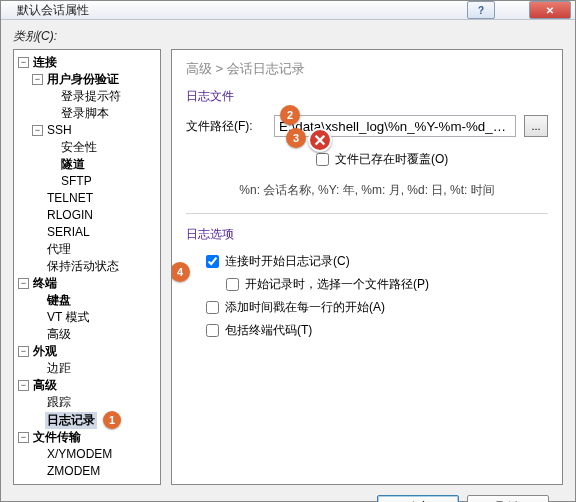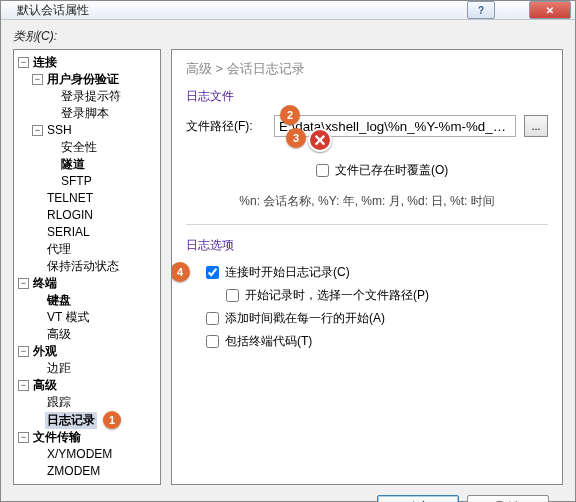--- a/index.html
+++ b/index.html
@@ -19,21 +19,21 @@
 .tree .row { display: flex; align-items: center; gap: 2px; white-space: nowrap; cursor: default; }
 .tree .tw { width: 11px; height: 11px; border: 1px solid #888; display: inline-flex; align-items: center; justify-content: center; font-size: 9px; line-height: 1; background: #fff; color: #333; }
 .tree .sp { width: 11px; display: inline-block; }
 .tree .lbl { padding: 0 2px; }
 .tree .bold { font-weight: bold; }
 .tree .sel { background: #d0d8e8; }
 .right { flex: 1; background: #fff; border: 1px solid #888; padding: 10px 14px; position: relative; overflow: hidden; }
 .crumb { color: #888; font-size: 13px; margin-bottom: 10px; }
 .section { font-size: 12px; color: #4c1d95; margin: 6px 0 10px; }
 .hr { border: none; border-top: 1px solid #d5d5d5; margin: 6px 0 12px; }
-.frow { display: flex; align-items: center; gap: 8px; margin-bottom: 25px; }
+.frow { display: flex; align-items: center; gap: 8px; margin-bottom: 14px; }
 .flabel { width: 80px; }
 .finput { flex: 1; height: 22px; border: 1px solid #abadb3; padding: 2px 4px; background: #fff; overflow: hidden; text-overflow: ellipsis; white-space: nowrap; }
 .browse { width: 24px; height: 22px; border: 1px solid #8a8a8a; background: linear-gradient(#f6f6f6,#e2e2e2); font-size: 11px; }
 .chkrow { display: flex; align-items: center; gap: 6px; margin: 6px 0 6px 20px; }
 .chkrow input { width: 13px; height: 13px; }
 .hint { color: #444; margin: 14px 0 14px 0; text-align: center; }
 .badge { position: absolute; width: 20px; height: 20px; border-radius: 50%; background: #e06a32; color: #fff; font-size: 11px; font-weight: bold; display: flex; align-items: center; justify-content: center; box-shadow: 0 1px 2px rgba(0,0,0,.3); }
 .xicon { position: absolute; width: 24px; height: 24px; border-radius: 50%; background: #d43a2f; display: flex; align-items: center; justify-content: center; color: #fff; font-weight: bold; font-size: 16px; box-shadow: 0 1px 2px rgba(0,0,0,.4); border: 2px solid #fff; }
 .badge-inline { display: inline-flex; width: 18px; height: 18px; border-radius: 50%; background: #e06a32; color: #fff; font-size: 11px; font-weight: bold; align-items: center; justify-content: center; margin-left: 4px; vertical-align: middle; box-shadow: 0 1px 2px rgba(0,0,0,.3); }
 .buttons { padding: 10px 14px 12px; display: flex; justify-content: flex-end; gap: 8px; }

